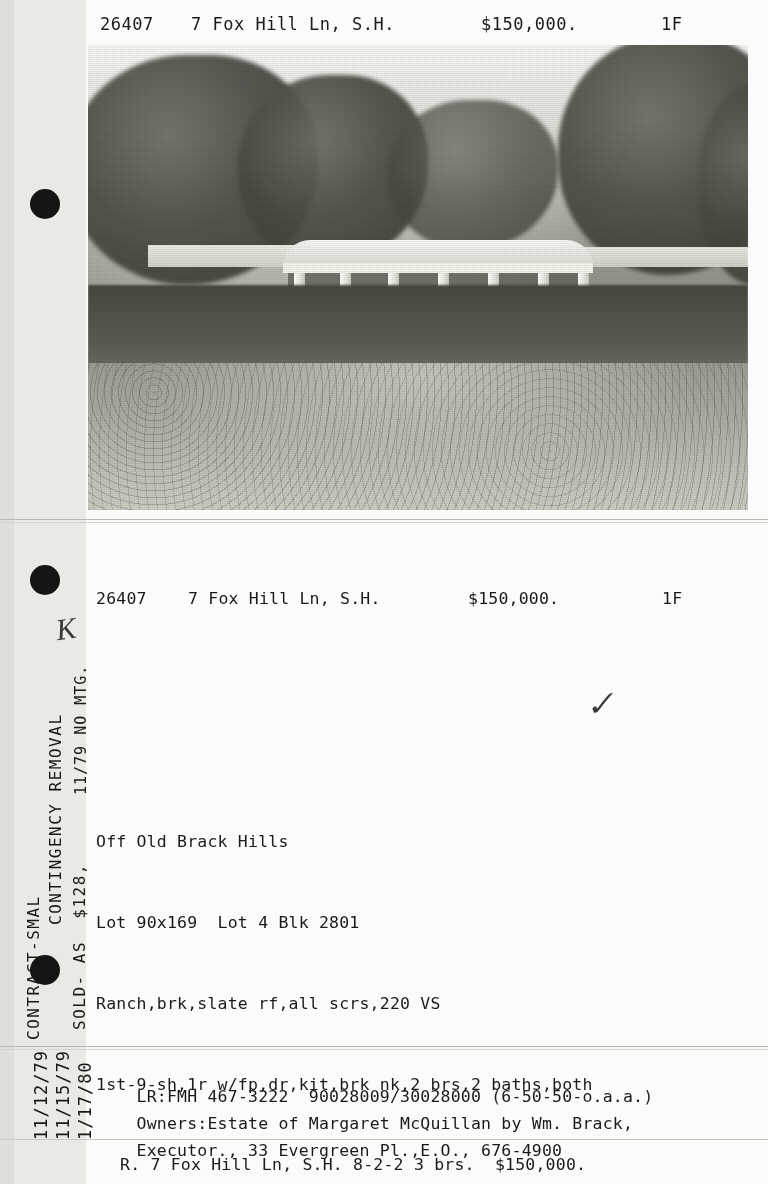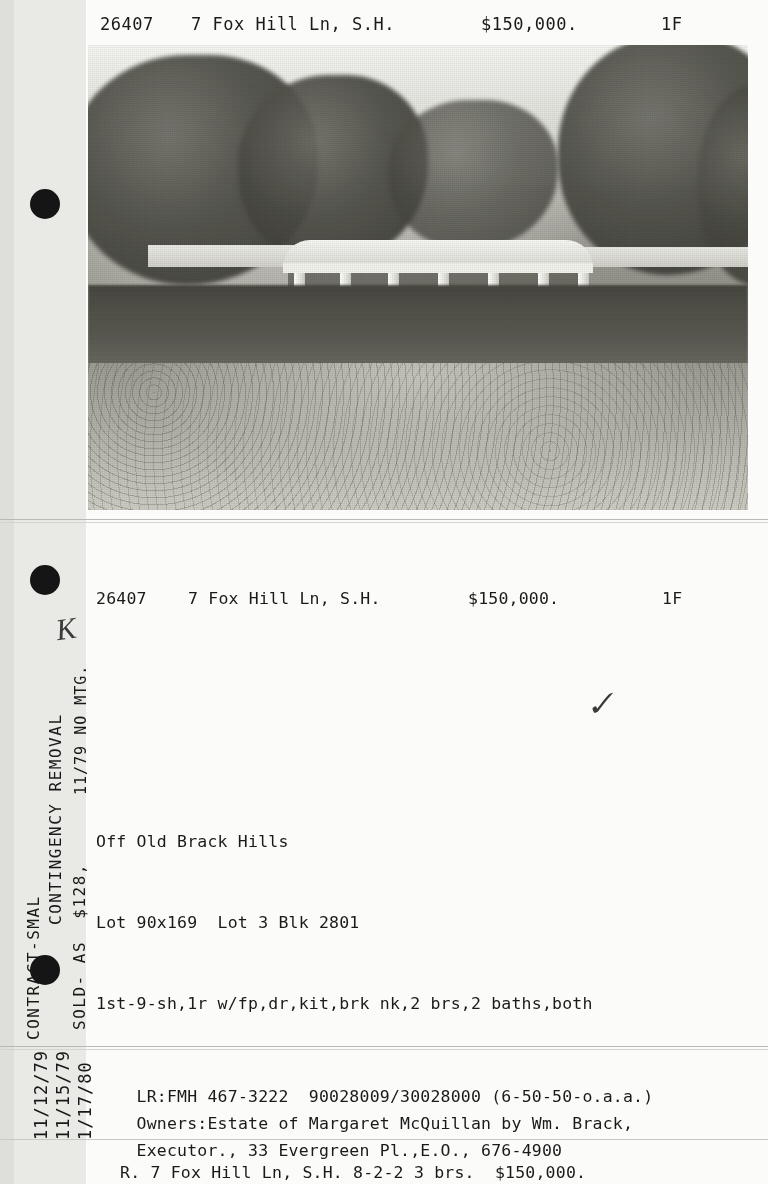--- a/index.html
+++ b/index.html
@@ -191,21 +191,20 @@
     line-height: 27px;
     white-space: pre;
     letter-spacing: 0.2px;
   }
   .bottom-line {
     position:absolute;
     left: 120px; top: 1155px;
     font-size: 16.5px;
     white-space: pre;
     letter-spacing: 0.2px;
-    margin-top: 8px;
   }
 
   
   .rot {
     position:absolute;
     transform-origin: 0 0;
     transform: rotate(-90deg);
     white-space: pre;
     font-family: "DejaVu Sans Mono", monospace;
     color:#181818;
@@ -311,21 +310,22 @@
 
   <div class="body-block">
     <span class="ln first">
       <span class="c-num">26407</span>
       <span class="c-addr">7 Fox Hill Ln, S.H.</span>
       <span class="c-price">$150,000.</span>
       <span class="c-code">1F</span>
       &nbsp;
     </span>
     <span class="ln">Off Old Brack Hills</span>
-    <span class="ln">Lot 90x169  Lot 3 Blk 2801</span>
+    <span class="ln">Lot 90x169  Lot 4 Blk 2801</span>
+    <span class="ln">Ranch,brk,slate rf,all scrs,220 VS</span>
     <span class="ln">1st-9-sh,1r w/fp,dr,kit,brk nk,2 brs,2 baths,both</span>
     
     
     
     
     
     
     
     
     

